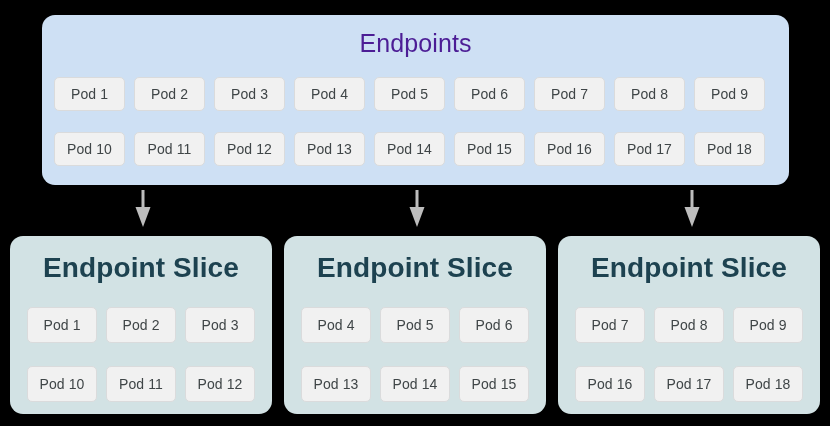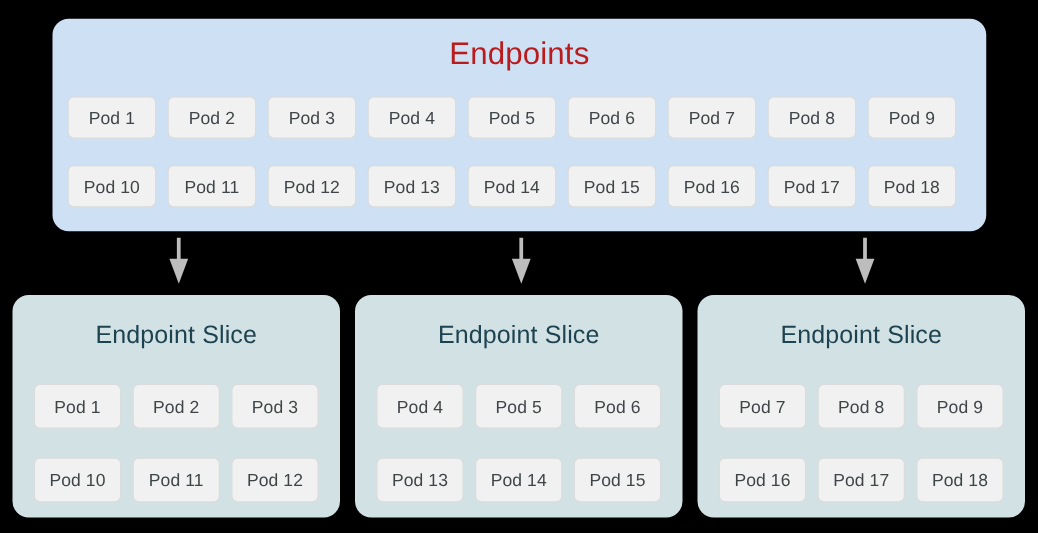--- a/index.html
+++ b/index.html
@@ -28,21 +28,21 @@
     box-sizing: border-box;
   }
   #endpoints-title {
     position: absolute;
     left: 0;
     top: 13px;
     width: 100%;
     text-align: center;
     font-size: 25px;
     line-height: 30px;
-    color: #b91c1c;
+    color: #4c1d95;
     letter-spacing: 0.1px;
     font-weight: 400;
   }
   #endpoints-grid {
     position: absolute;
     left: 12px;
     top: 51px;
     width: 723px;
     display: flex;
     flex-wrap: wrap;
@@ -91,24 +91,24 @@
   #slice-box-0 { left: 10px; }
   #slice-box-1 { left: 284px; }
   #slice-box-2 { left: 558px; }
 
   .slice-title {
     position: absolute;
     left: 0;
     top: 18px;
     width: 100%;
     text-align: center;
-    font-size: 20px;
+    font-size: 28px;
     line-height: 28px;
     color: #1d4250;
-    font-weight: 400;
+    font-weight: 700;
     letter-spacing: 0.1px;
   }
   .slice-grid {
     position: absolute;
     left: 17px;
     top: 60px;
     width: 228px;
     display: flex;
     flex-wrap: wrap;
     gap: 12px 9px;

